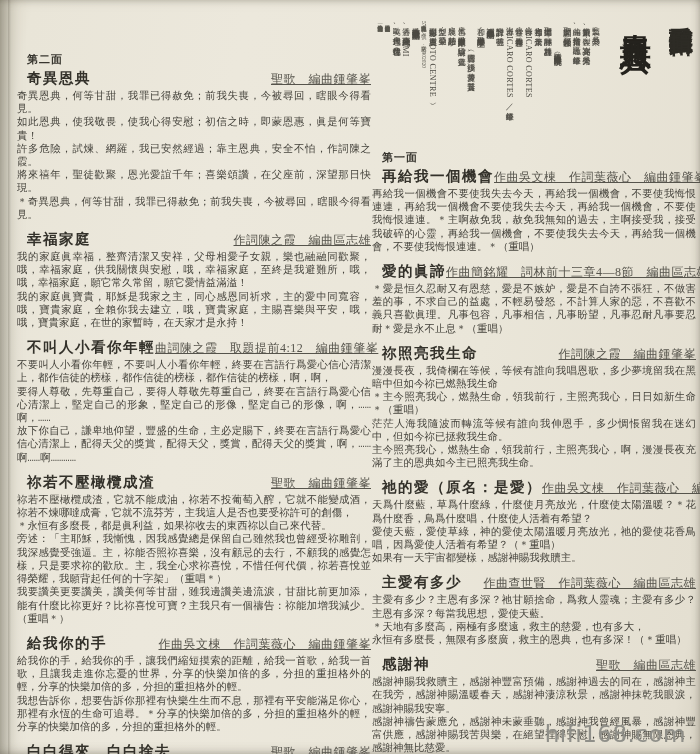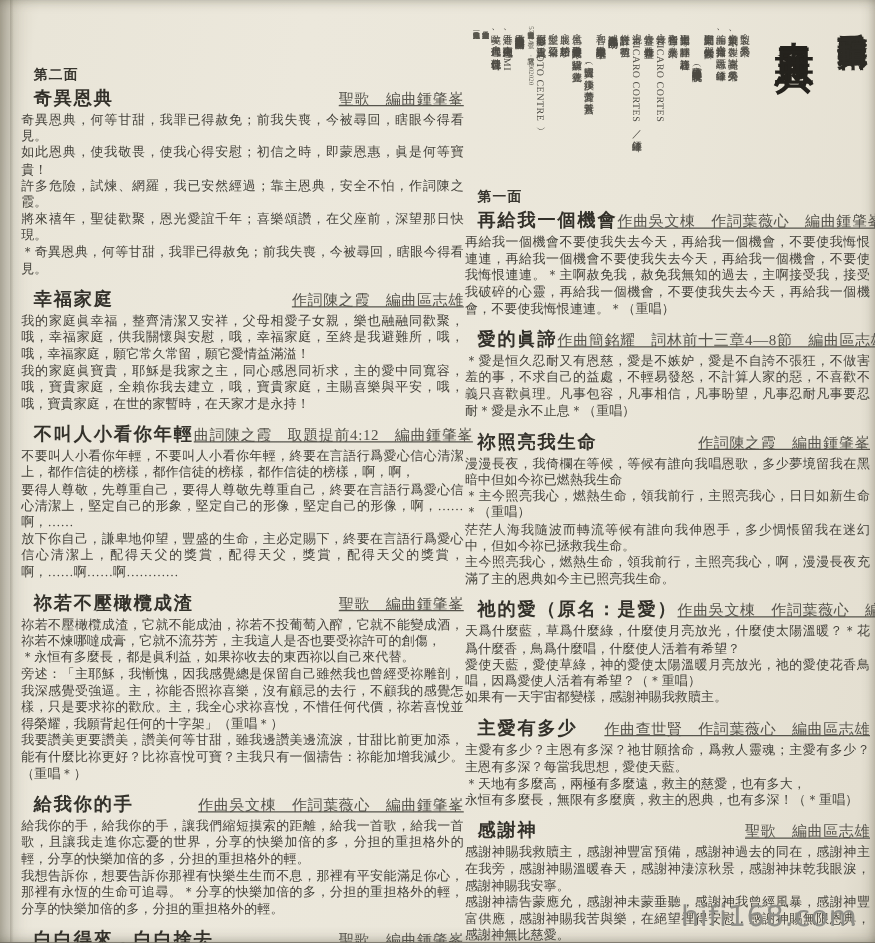--- a/index.html
+++ b/index.html
@@ -27,21 +27,21 @@
   .col{position:absolute;}
   .col-b{left:17px;top:52px;width:354px;}
   .col-a{left:372px;top:150px;width:324px;}
   .side-label{font-family:"Liberation Sans","DejaVu Sans",sans-serif;font-weight:bold;font-size:11px;
     color:#38362f;padding-left:10px;margin:0 0 2px 0;letter-spacing:1px;}
   .song{margin:0 0 8px 0;}
   .song-header{display:flex;justify-content:space-between;align-items:baseline;padding-left:10px;margin:0 0 2px 0;}
   .song-title{margin:0;font-family:"Liberation Sans","DejaVu Sans",sans-serif;font-size:14.5px;font-weight:bold;
     color:#33312a;letter-spacing:1.5px;white-space:nowrap;}
   .song-credit{font-size:12px;color:#56544c;white-space:nowrap;letter-spacing:.5px;text-decoration:underline;}
-  .lyrics{margin:0;font-size:10.4px;line-height:13.2px;text-align:justify;letter-spacing:.1px;color:#45433c;}
+  .lyrics{margin:0;font-size:10.4px;line-height:13.2px;text-align:justify;letter-spacing:.1px;color:#45433c;font-family:Liberation Mono, monospace;}
 
   .watermark{position:absolute;right:14px;bottom:7px;font-family:"DejaVu Sans","Liberation Sans",sans-serif;
     font-size:23px;color:#8f8f89;letter-spacing:.5px;}
 </style>
 </head>
 <body>
 
 <div class="page">
 
   <aside class="masthead">

